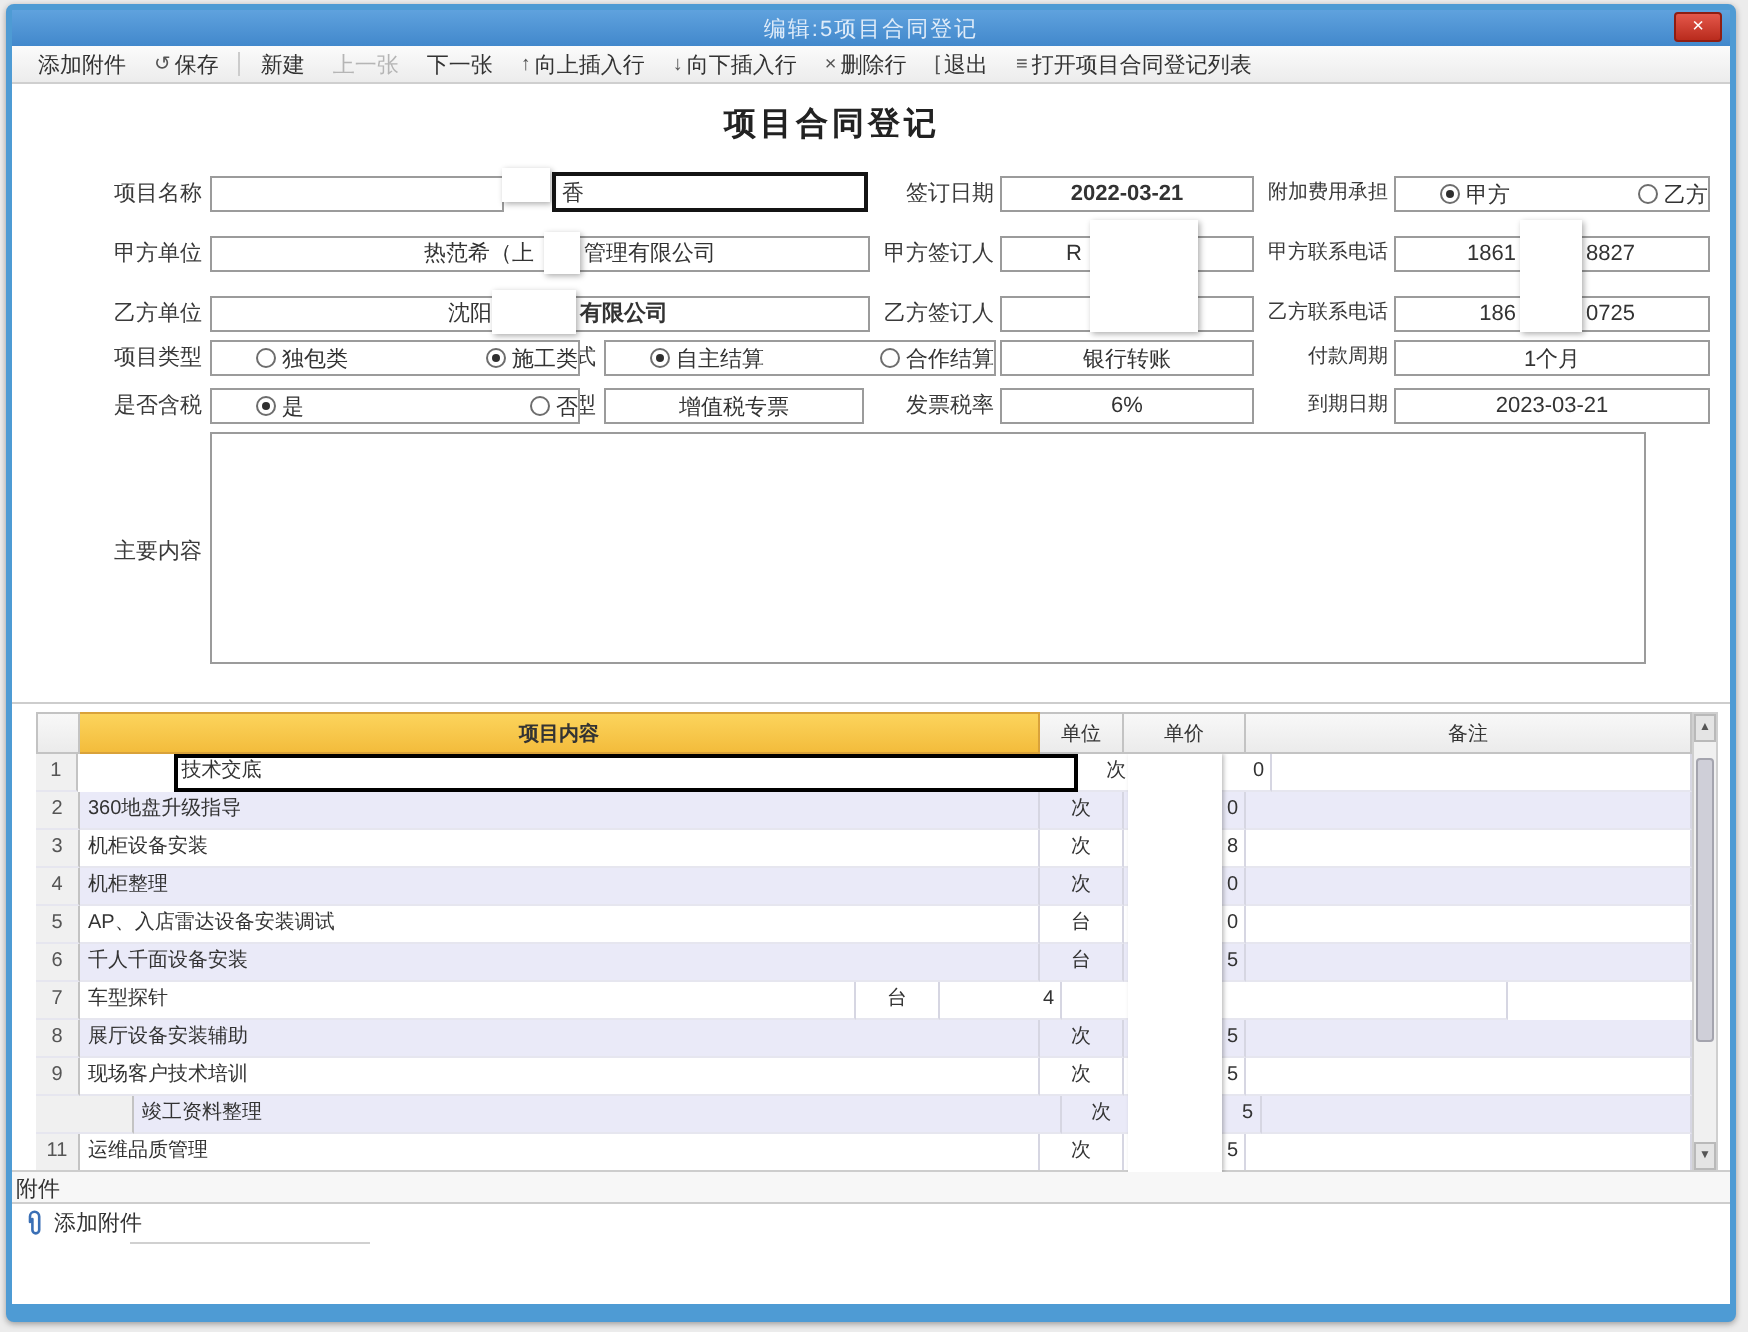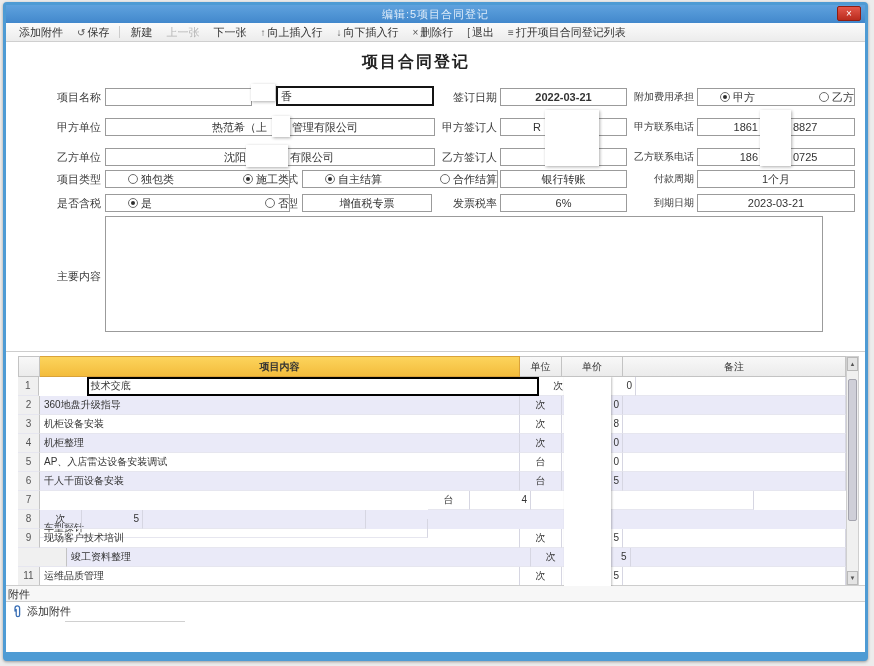--- a/index.html
+++ b/index.html
@@ -153,21 +153,21 @@
   <span class="frag" style="left:533px;top:118px;">R</span>
 
   <div class="lbl lbl-sm" style="left:628px;top:118px;width:66px;">甲方联系电话</div>
   <div class="fld" style="left:697px;top:118px;width:158px;height:18px;"></div>
   <span class="frag" style="left:702px;top:118px;width:56px;text-align:right;">1861</span>
   <span class="frag" style="left:793px;top:118px;">8827</span>
 
   <div class="lbl" style="left:55px;top:148px;width:46px;">乙方单位</div>
   <div class="fld" style="left:105px;top:148px;width:330px;height:18px;"></div>
   <span class="frag" style="left:188px;top:148px;width:58px;text-align:right;">沈阳</span>
-  <span class="frag" style="left:290px;top:148px;">有限公司</span>
+  <span class="frag" style="left:290px;top:148px;font-weight:bold;">有限公司</span>
   <div class="redact" style="left:246px;top:145px;width:42px;height:22px;"></div>
 
   <div class="lbl" style="left:441px;top:148px;width:56px;">乙方签订人</div>
   <div class="fld" style="left:500px;top:148px;width:127px;height:18px;"></div>
 
   <div class="lbl lbl-sm" style="left:628px;top:148px;width:66px;">乙方联系电话</div>
   <div class="fld" style="left:697px;top:148px;width:158px;height:18px;"></div>
   <span class="frag" style="left:712px;top:148px;width:46px;text-align:right;">186</span>
   <span class="frag" style="left:793px;top:148px;">0725</span>
 
@@ -277,27 +277,28 @@
         </div>
         <div class="trow even">
           <div class="td td-num" style="width: 22px;">6</div>
           <div class="td td-content" style="width: 480px;">千人千面设备安装</div>
           <div class="td td-unit" style="width: 42px;">台</div>
           <div class="td td-price" style="width: 61px;">5</div>
           <div class="td td-note" style="width: 223px;"></div>
         </div>
         <div class="trow odd">
           <div class="td td-num" style="width: 22px;">7</div>
-          <div class="td td-content" style="width: 388px; margin-top: 28px;">车型探针</div>
+          <div class="td td-content" style="width: 388px;">车型探针</div>
           <div class="td td-unit" style="width: 42px;">台</div>
           <div class="td td-price" style="width: 61px;">4</div>
           <div class="td td-note" style="width: 223px;"></div>
         </div>
         <div class="trow even">
           <div class="td td-num" style="width: 22px;">8</div>
+          <div class="td td-content" style="width: 480px;">展厅设备安装辅助</div>
           <div class="td td-unit" style="width: 42px;">次</div>
           <div class="td td-price" style="width: 61px;">5</div>
           <div class="td td-note" style="width: 223px;"></div>
         </div>
         <div class="trow odd">
           <div class="td td-num" style="width: 22px;">9</div>
           <div class="td td-content" style="width: 480px;">现场客户技术培训</div>
           <div class="td td-unit" style="width: 42px;">次</div>
           <div class="td td-price" style="width: 61px;">5</div>
           <div class="td td-note" style="width: 223px;"></div>

